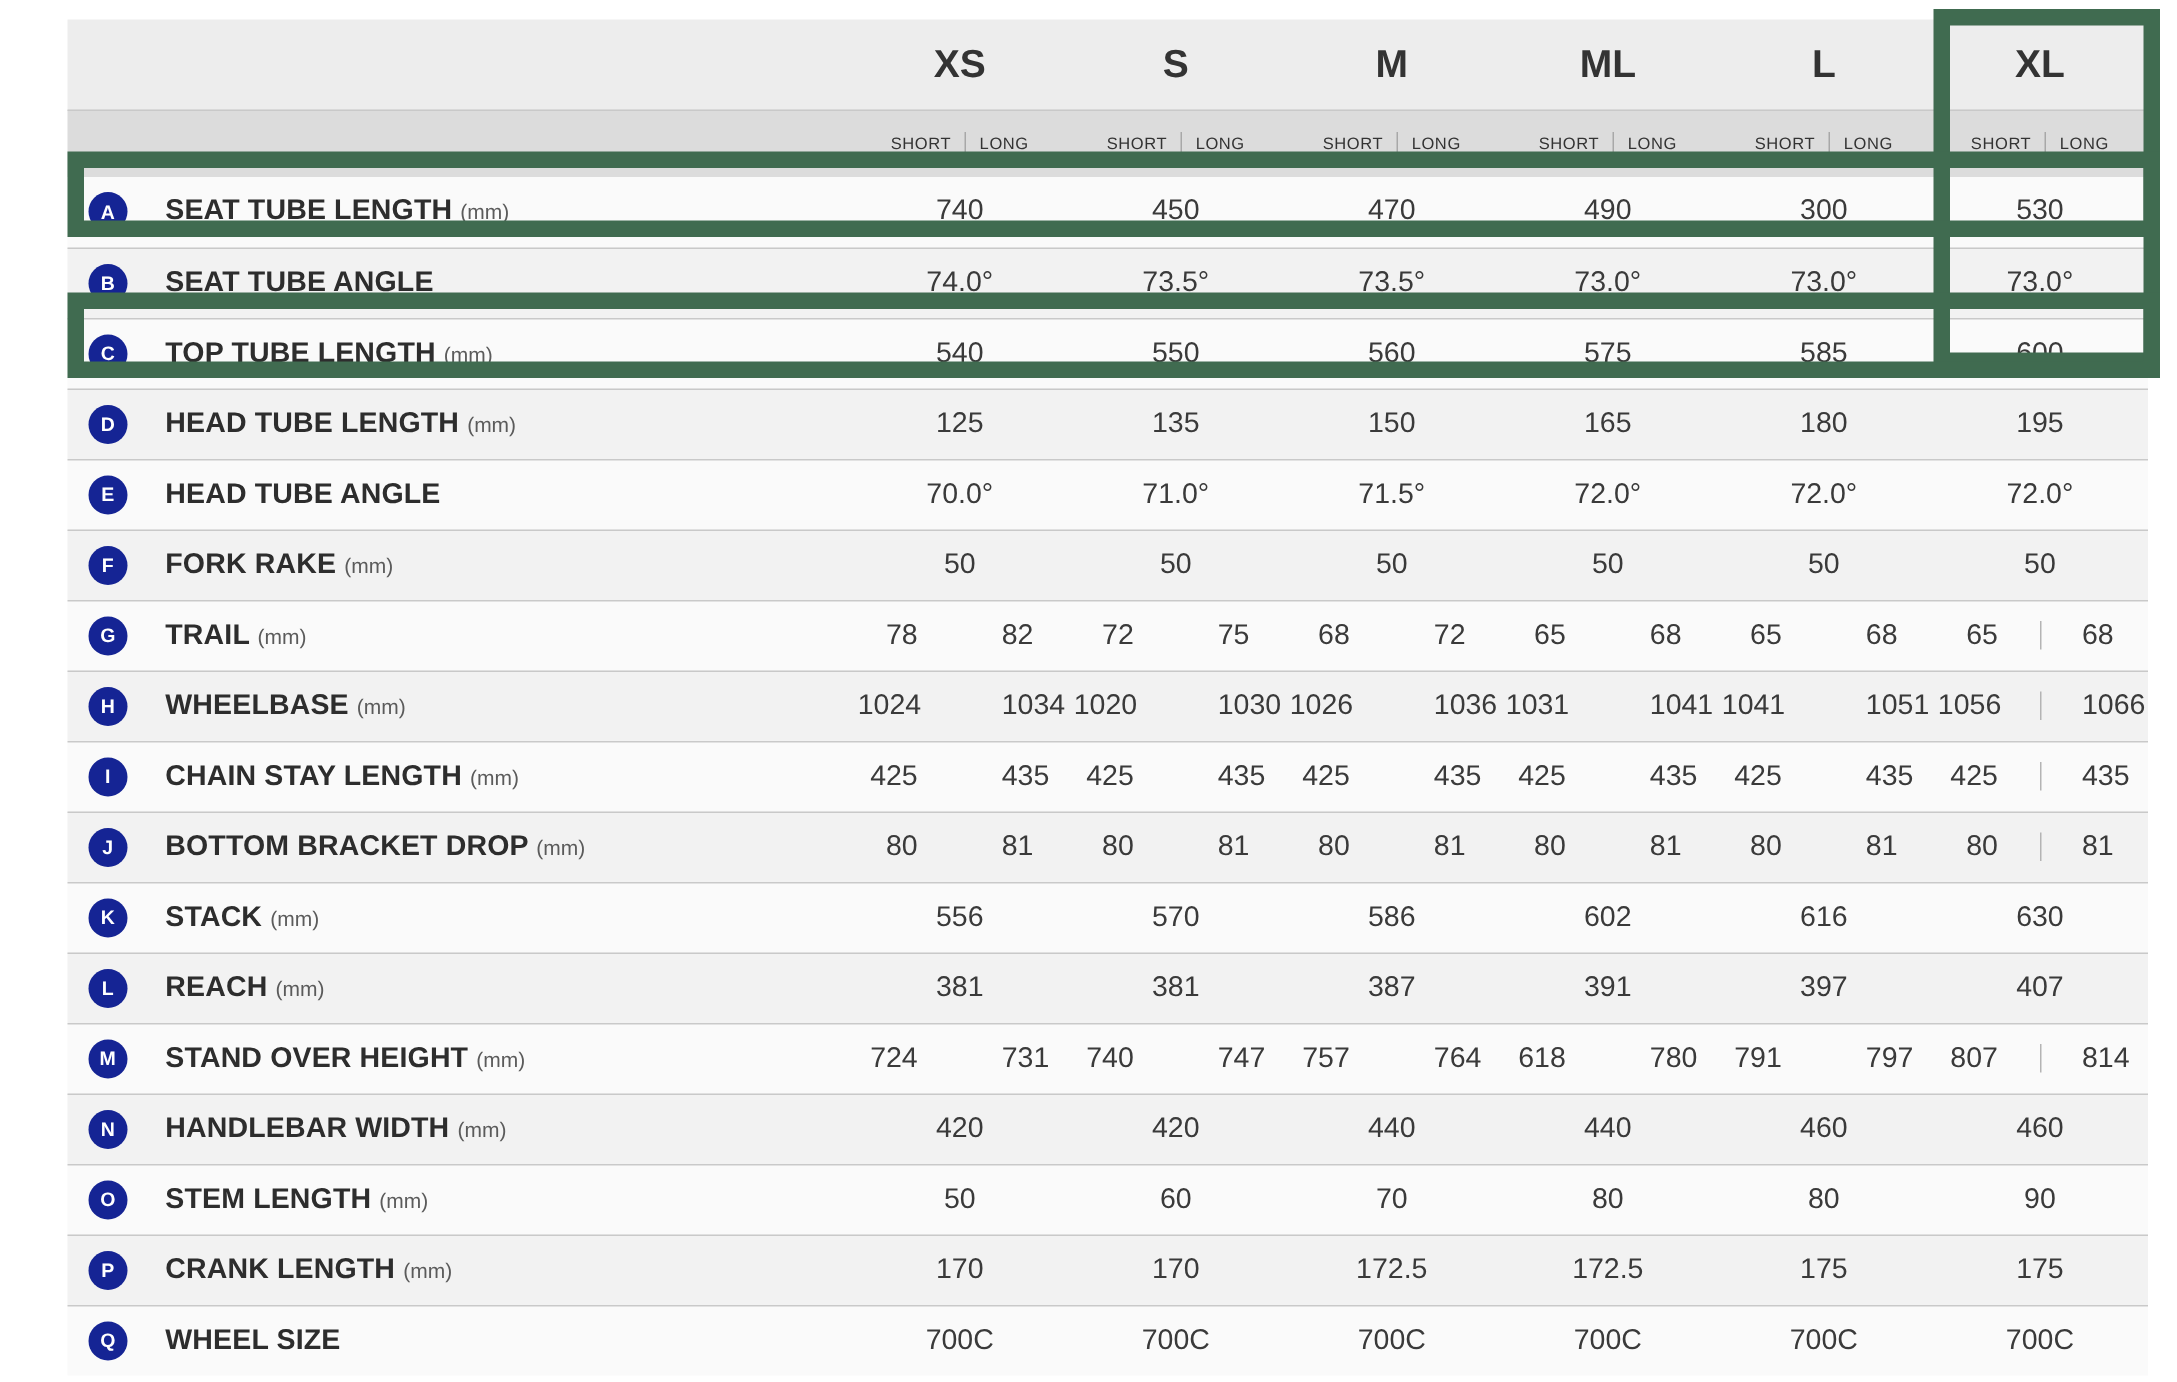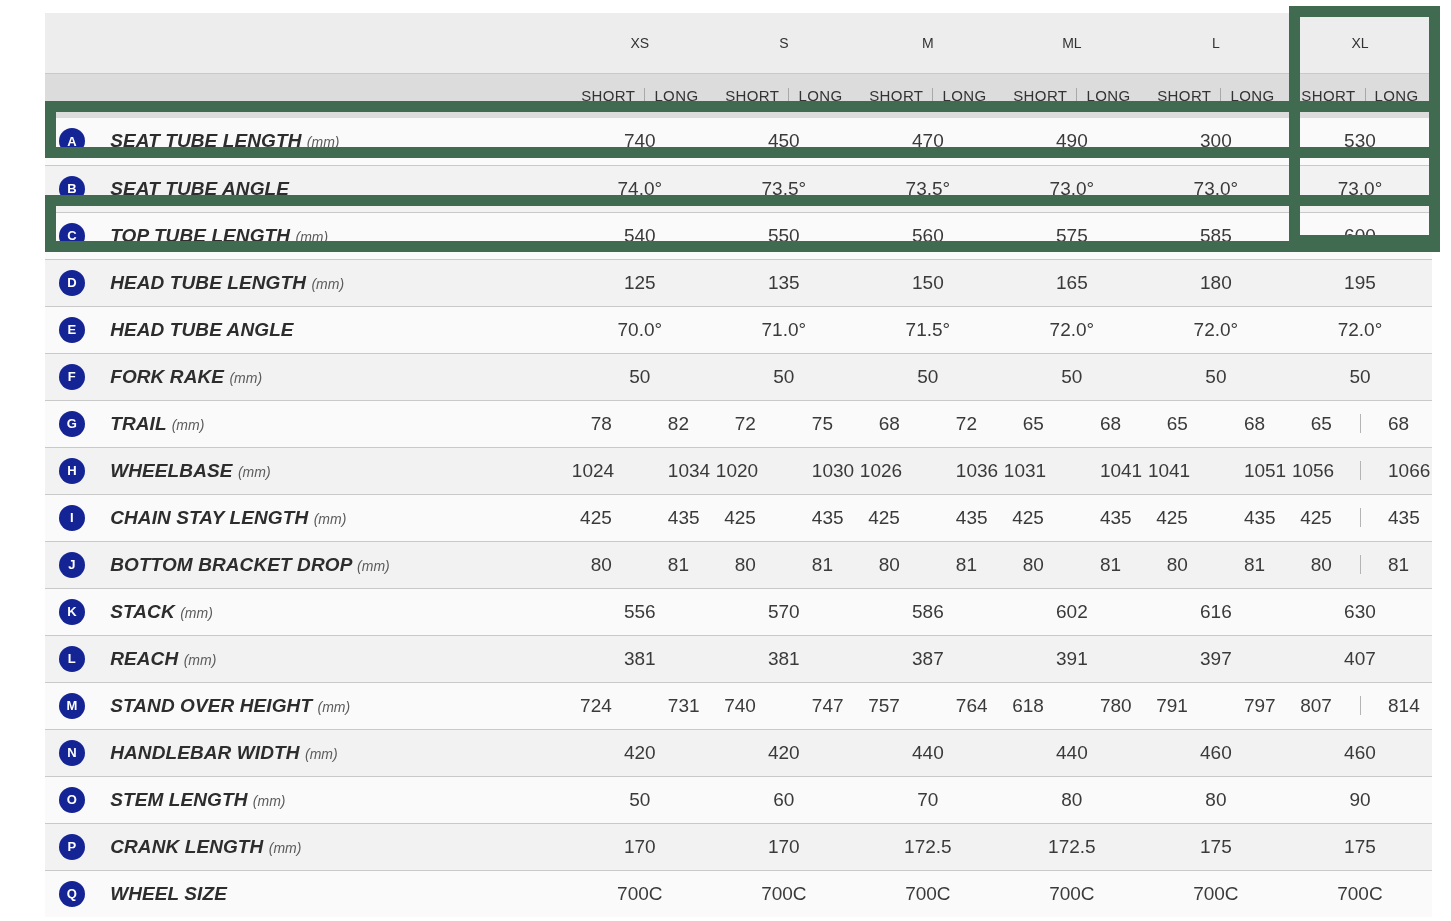--- a/index.html
+++ b/index.html
@@ -31,35 +31,35 @@
   
   col.c-gutter { width: 33px; }
   col.c-badge  { width: 52px; }
   col.c-label  { width: 463px; }
   col.c-size   { width: 142px; }
 
   
   thead tr.size-row th {
     height: 60px;
     background: #ededed;
-    font-weight: 400;
-    font-size: 14px;
+    font-weight: 700;
+    font-size: 26px;
     color: #333333;
     text-align: center;
     vertical-align: middle;
     border: none;
   }
   thead tr.size-row th.blank-h { background: #ededed; }
   thead tr.size-row th.gutter-h { background: #ffffff; }
 
   thead tr.sl-row th {
     height: 45px;
     background: #dcdcdc;
     font-weight: 400;
-    font-size: 15px;
+    font-size: 11px;
     letter-spacing: 0.4px;
     color: #333333;
     text-align: center;
     vertical-align: middle;
     border: none;
     border-top: 1px solid #c9c9c9;
   }
   thead tr.sl-row th.gutter-h { background: #ffffff; border-top: none; }
 
   .sl-inner {
@@ -105,21 +105,20 @@
   }
 
   td.label-c {
     text-align: left;
     padding-left: 12px;
     font-size: 19px;
     font-weight: 700;
     color: #2d2d2d;
     letter-spacing: 0.1px;
     white-space: nowrap;
-    font-style: italic;
   }
   .unit {
     font-size: 14px;
     font-weight: 400;
     color: #5b5b5b;
     letter-spacing: 0;
   }
 
   td.val-c {
     text-align: center;

